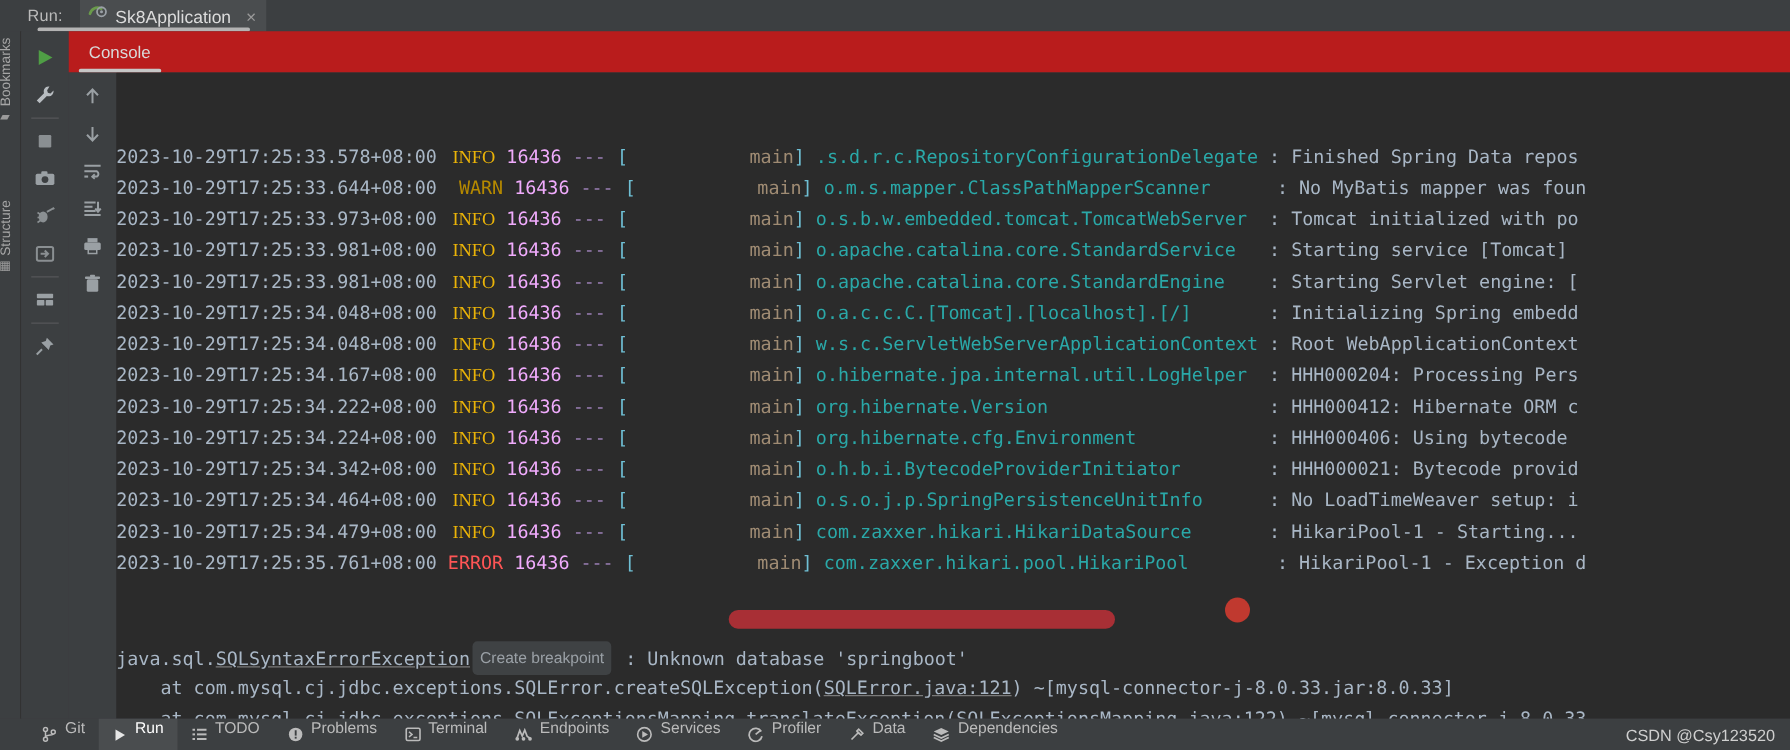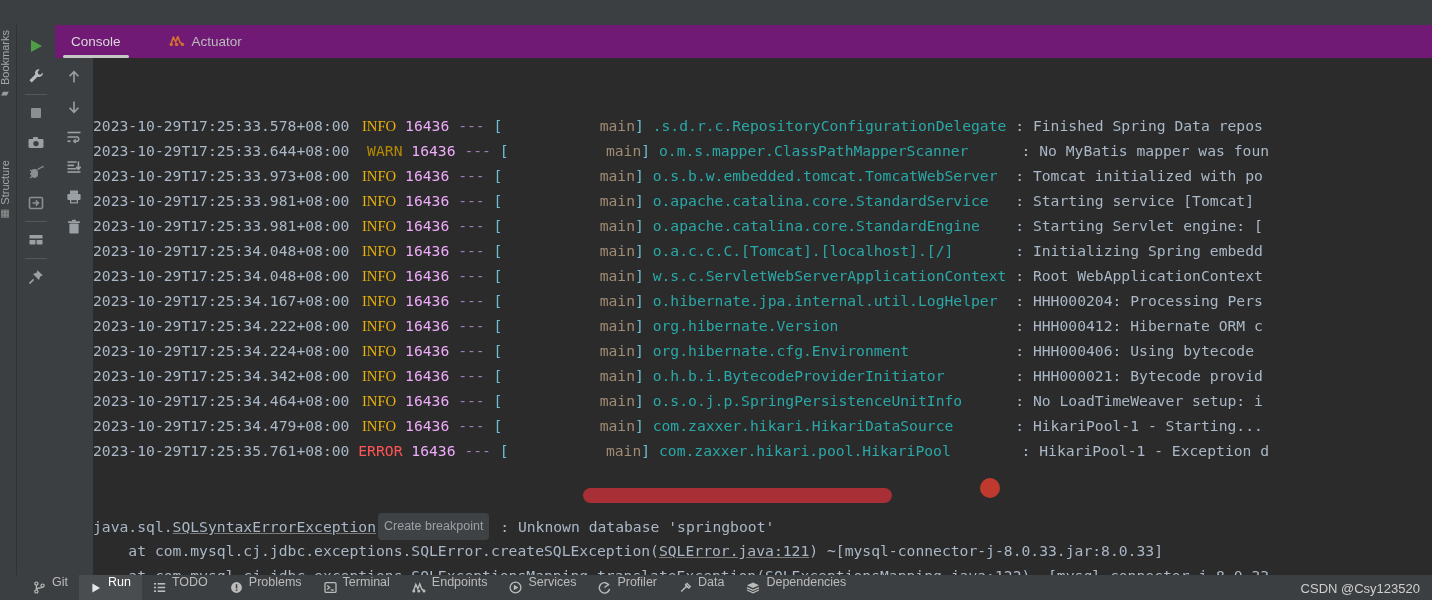--- a/index.html
+++ b/index.html
@@ -53,21 +53,21 @@
   }
   .gbtn {
     width: 32px; height: 30px; display: flex; align-items: center;
     justify-content: center;
   }
   .gsep { width: 22px; height: 1px; background: #555759; margin: 3px 0; }
 
   
   .tabstrip {
     position: absolute; left: 55px; top: 25px; width: 1377px; height: 33px;
-    background: #701a75; display: flex; align-items: center; gap: 16px;
+    background: #b91c1c; display: flex; align-items: center; gap: 0;
   }
   .ctab {
     position: relative; height: 33px; display: flex; align-items: center;
     gap: 7px; padding: 0 16px; color: #bbbbbb; font-size: 13.5px;
   }
   .ctab.active { color: #d9d9d9; }
   .ctab.active::after {
     content: ""; position: absolute; left: 8px; right: 8px; bottom: 0;
     height: 3px; background: #c6c6c6; border-radius: 2px;
   }
@@ -143,20 +143,35 @@
   .watermark {
     position: absolute; right: 12px; top: 50%; transform: translateY(-50%);
     color: #cfcfcf; font-size: 13px; font-family: "Liberation Sans", sans-serif;
   }
 </style>
 </head>
 <body>
 
 <div id="app">
 
+  <div class="run-bar">
+    <span class="run-label">Run:</span>
+    <div class="run-tab">
+      <span>
+        <svg width="16" height="16" viewBox="0 0 16 16">
+          <path d="M2 9 C3 5, 7 3, 11 5" stroke="#6a9b4b" stroke-width="2.2" fill="none" stroke-linecap="round"></path>
+          <circle cx="11.2" cy="7.4" r="3.6" fill="none" stroke="#9aa0a6" stroke-width="1.4"></circle>
+          <circle cx="11.2" cy="7.4" r="1.2" fill="#9aa0a6"></circle>
+        </svg>
+      </span>
+      <span class="tab-title">Sk8Application</span>
+      <span class="tab-close">×</span>
+    </div>
+    <div class="run-tab-underline"></div>
+  </div>
 
   <div class="left-strip">
     <div class="vlabel" style="top:5px;">
       <span class="vicon">▰</span>
       <span>Bookmarks</span>
     </div>
     <div class="vlabel" style="top:135px;">
       <span class="vicon">▦</span>
       <span>Structure</span>
     </div>
@@ -212,31 +227,20 @@
       <svg width="18" height="18" viewBox="0 0 18 18">
         <path d="M10.5 2.2 L15.8 7.5 L13.2 8.4 L12 12 L6 6 L9.6 4.8 Z" fill="#9aa0a4"></path>
         <path d="M6.6 11.4 L2.4 15.6" stroke="#9aa0a4" stroke-width="1.6"></path>
       </svg>
     </div>
   </div>
 
   <div class="tabstrip">
     <div class="ctab active">
       <span>Console</span>
-    </div>
-    <div class="ctab">
-      <span>
-        <svg width="16" height="15" viewBox="0 0 16 15">
-          <path d="M2 11 L4.3 4 L6.6 9 L8.8 3.5 L11 9.4 L13.6 11" stroke="#d4712f" stroke-width="1.6" fill="none" stroke-linejoin="round"></path>
-          <circle cx="2.2" cy="11.4" r="1.7" fill="#d4712f"></circle>
-          <circle cx="7.6" cy="11.4" r="1.7" fill="#d4712f"></circle>
-          <circle cx="13.4" cy="11.4" r="1.7" fill="#d4712f"></circle>
-        </svg>
-      </span>
-      <span>Actuator</span>
     </div>
   </div>
 
   <div class="gutter2">
     <div class="gbtn">
       <svg width="18" height="18" viewBox="0 0 18 18">
         <path d="M9 14.5 V4 M4.6 8.2 L9 3.6 L13.4 8.2" stroke="#9aa0a4" stroke-width="1.6" fill="none"></path>
       </svg>
     </div>
     <div class="gbtn">

